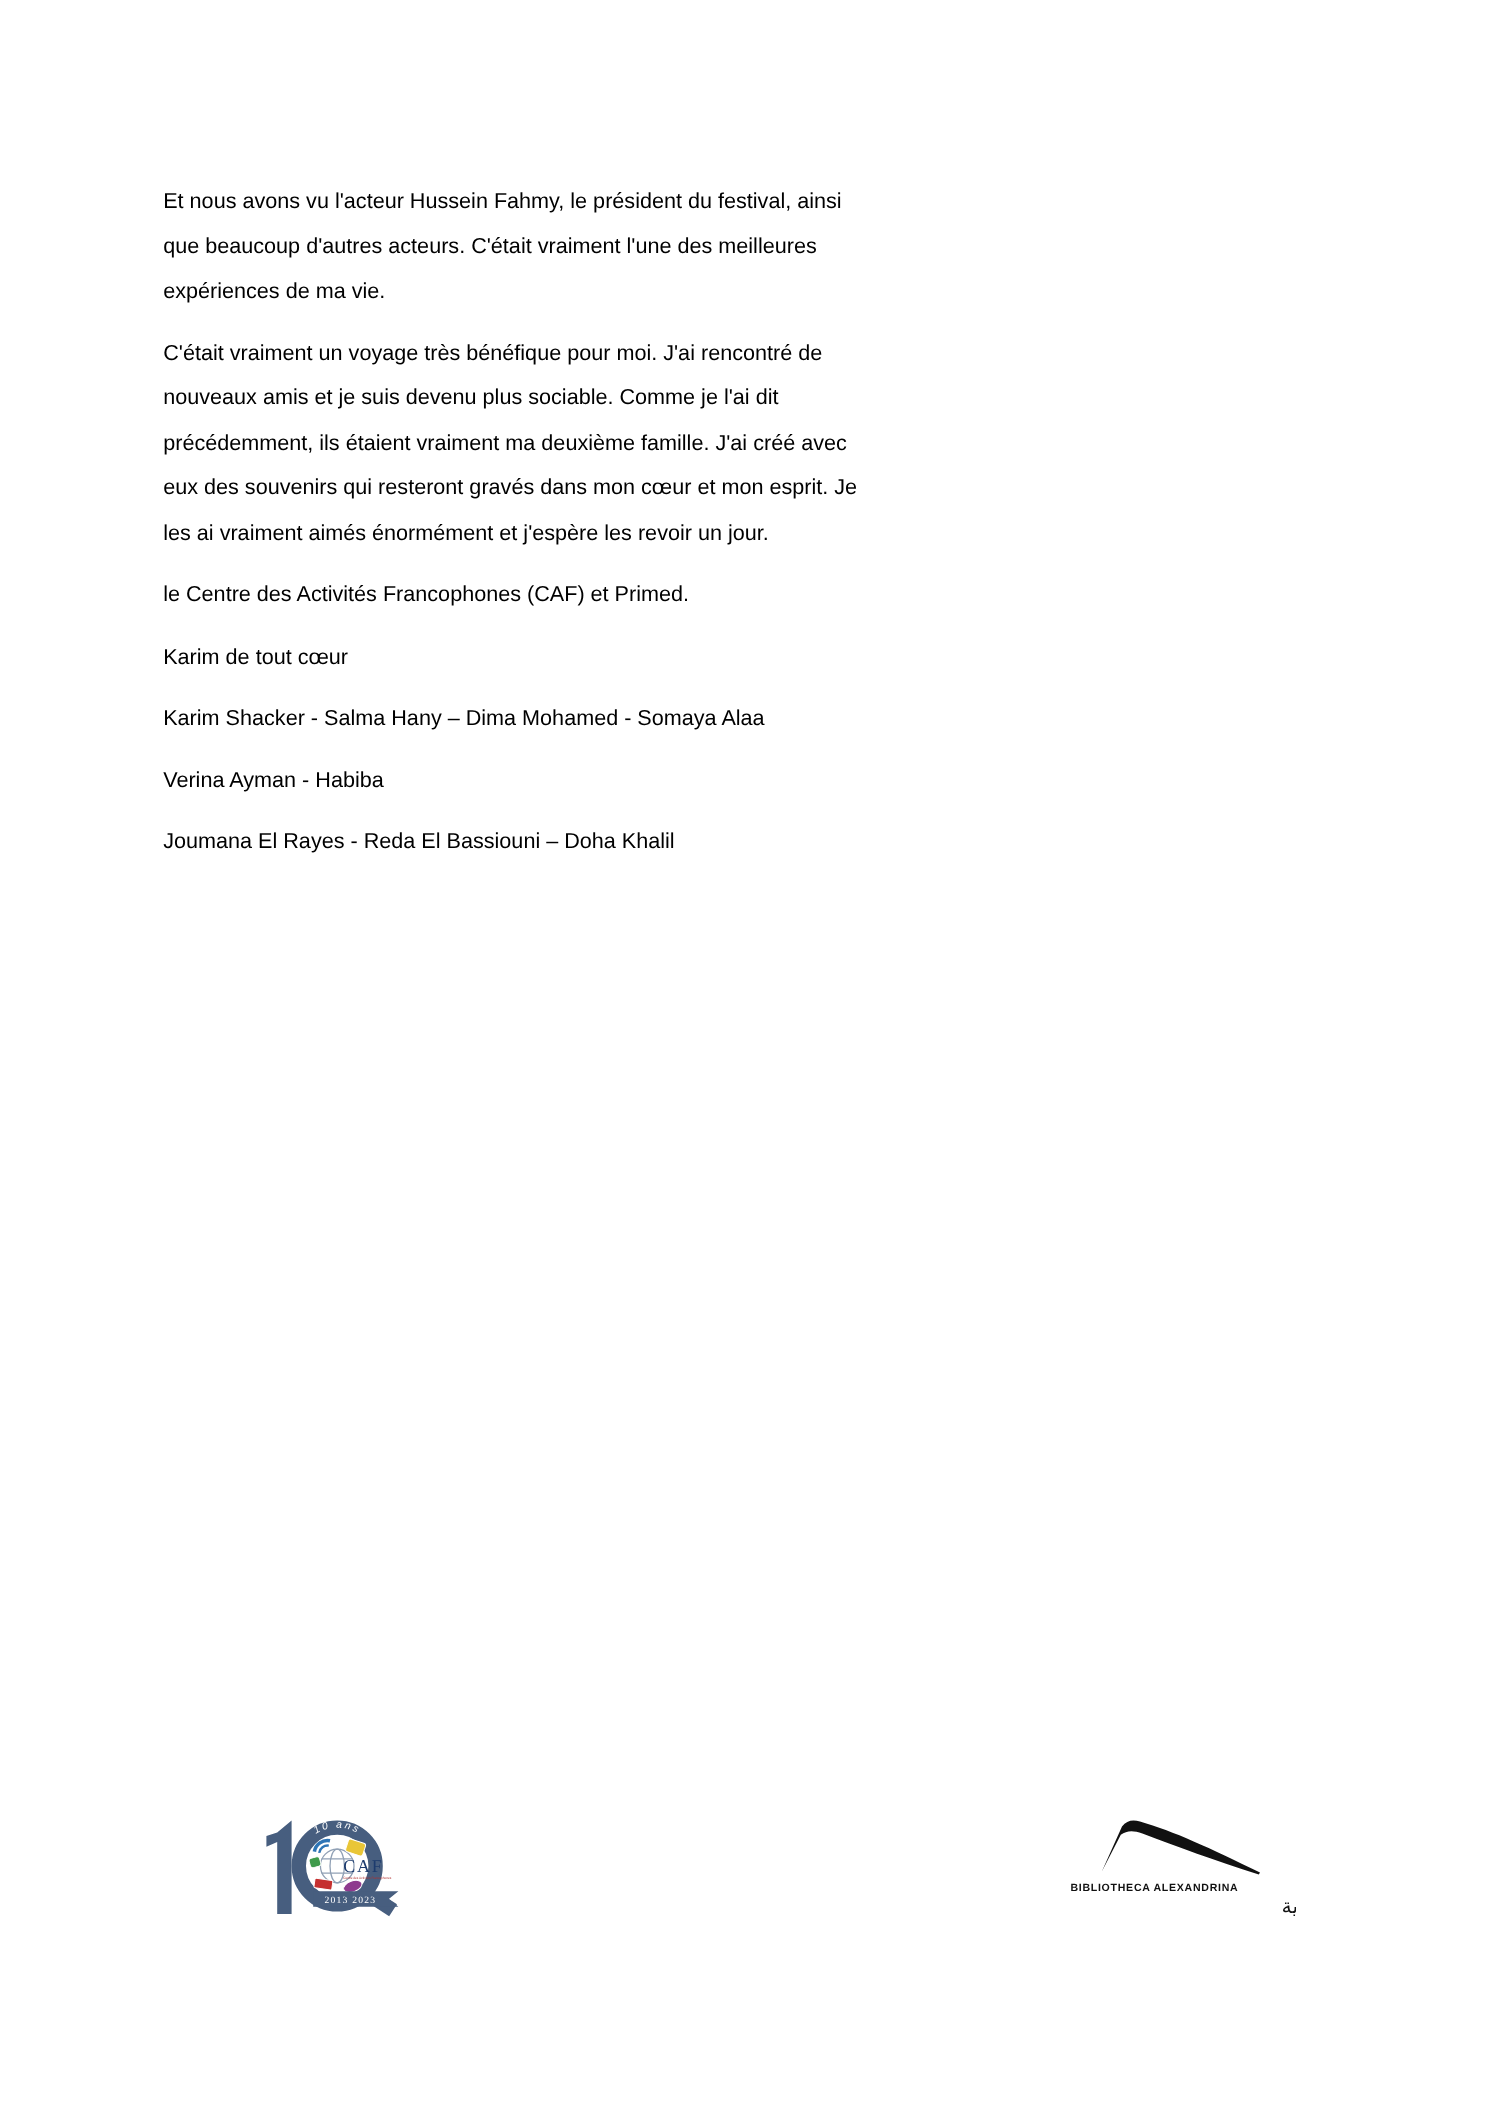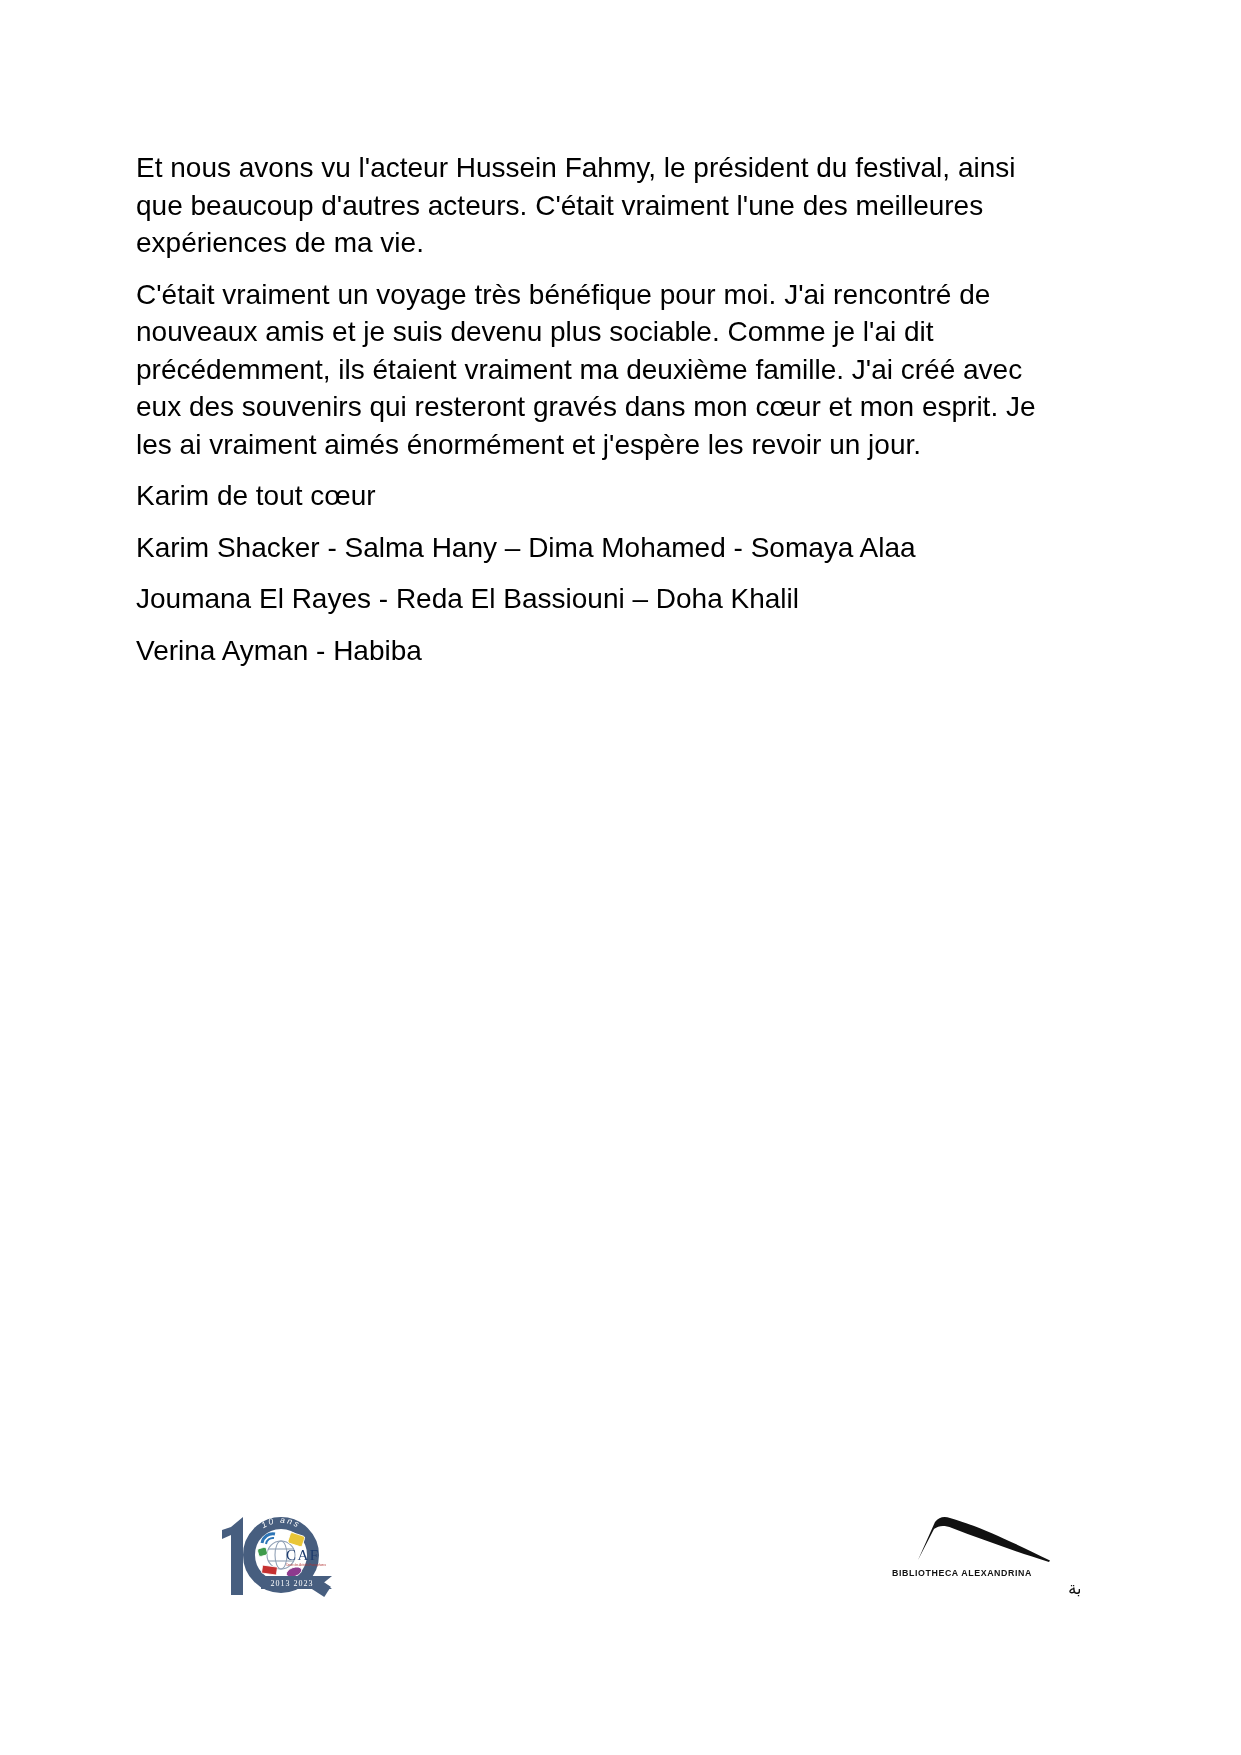--- a/index.html
+++ b/index.html
@@ -9,21 +9,21 @@
     background:#ffffff;
     overflow:hidden;
     font-family:"Liberation Sans",sans-serif;
     color:#000;
     margin:0 auto;
   }
   .text-block{
     position:absolute;
     left:136px;top:149px;
     width:965px;
-    font-size:28px;
+    font-size:18px;
     line-height:37.5px;
   }
   .text-block p{
     margin:0 0 14px 0;
     white-space:pre-line;
   }
   .caf-logo{position:absolute;left:219px;top:1513px;}
   .ba-logo{position:absolute;left:880px;top:1508px;}
 </style>
 </head>
@@ -33,24 +33,25 @@
 
   <div class="text-block">
     <p>Et nous avons vu l'acteur Hussein Fahmy, le président du festival, ainsi
 que beaucoup d'autres acteurs. C'était vraiment l'une des meilleures
 expériences de ma vie.</p>
     <p>C'était vraiment un voyage très bénéfique pour moi. J'ai rencontré de
 nouveaux amis et je suis devenu plus sociable. Comme je l'ai dit
 précédemment, ils étaient vraiment ma deuxième famille. J'ai créé avec
 eux des souvenirs qui resteront gravés dans mon cœur et mon esprit. Je
 les ai vraiment aimés énormément et j'espère les revoir un jour.</p>
+    <p>le Centre des Activités Francophones (CAF) et Primed.</p>
     <p>Karim de tout cœur</p>
     <p>Karim Shacker - Salma Hany – Dima Mohamed - Somaya Alaa</p>
+    <p>Verina Ayman - Habiba</p>
     <p>Joumana El Rayes - Reda El Bassiouni – Doha Khalil</p>
-    <p>Verina Ayman - Habiba</p>
   </div>
 
   <svg class="caf-logo" width="118" height="88" viewBox="0 0 118 88" xmlns="http://www.w3.org/2000/svg">
 
     <path d="M12,14 L24,4 L24,82 L12,82 L12,22 L3,26 L3,17 Z" fill="#475e7f"></path>
 
     <rect x="92" y="68" width="18" height="12" fill="#475e7f" transform="rotate(33 101 74)"></rect>
 
     <circle cx="62" cy="42" r="32" fill="#ffffff" stroke="#475e7f" stroke-width="12"></circle>
 

